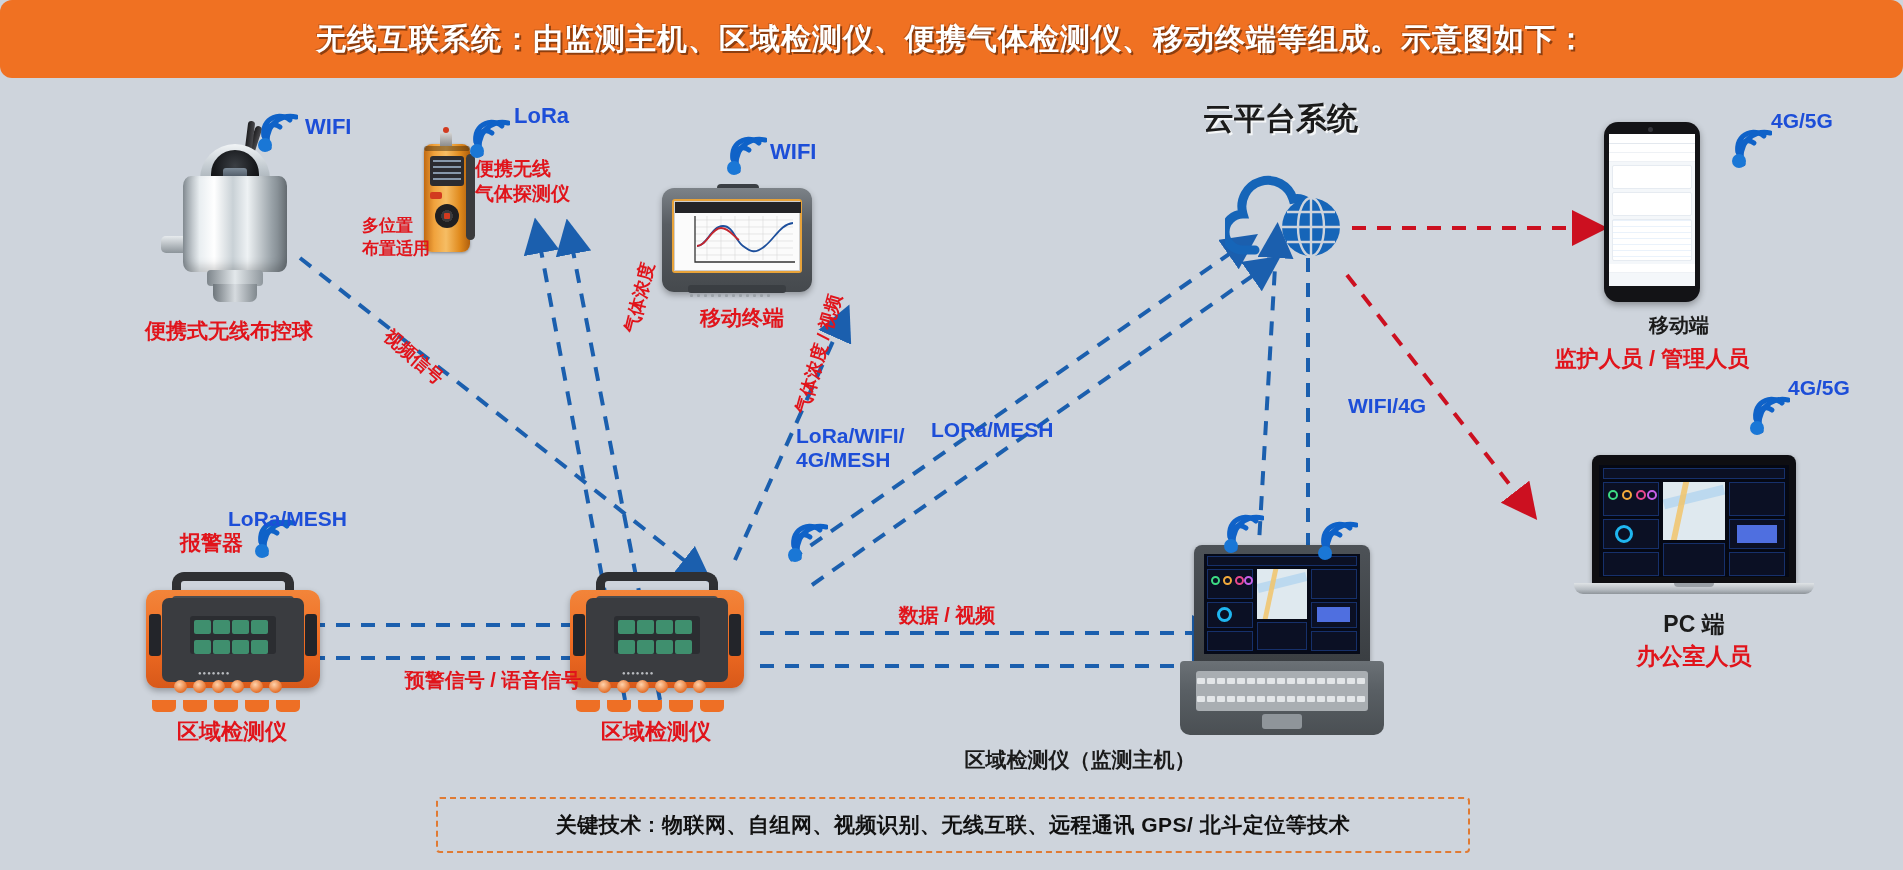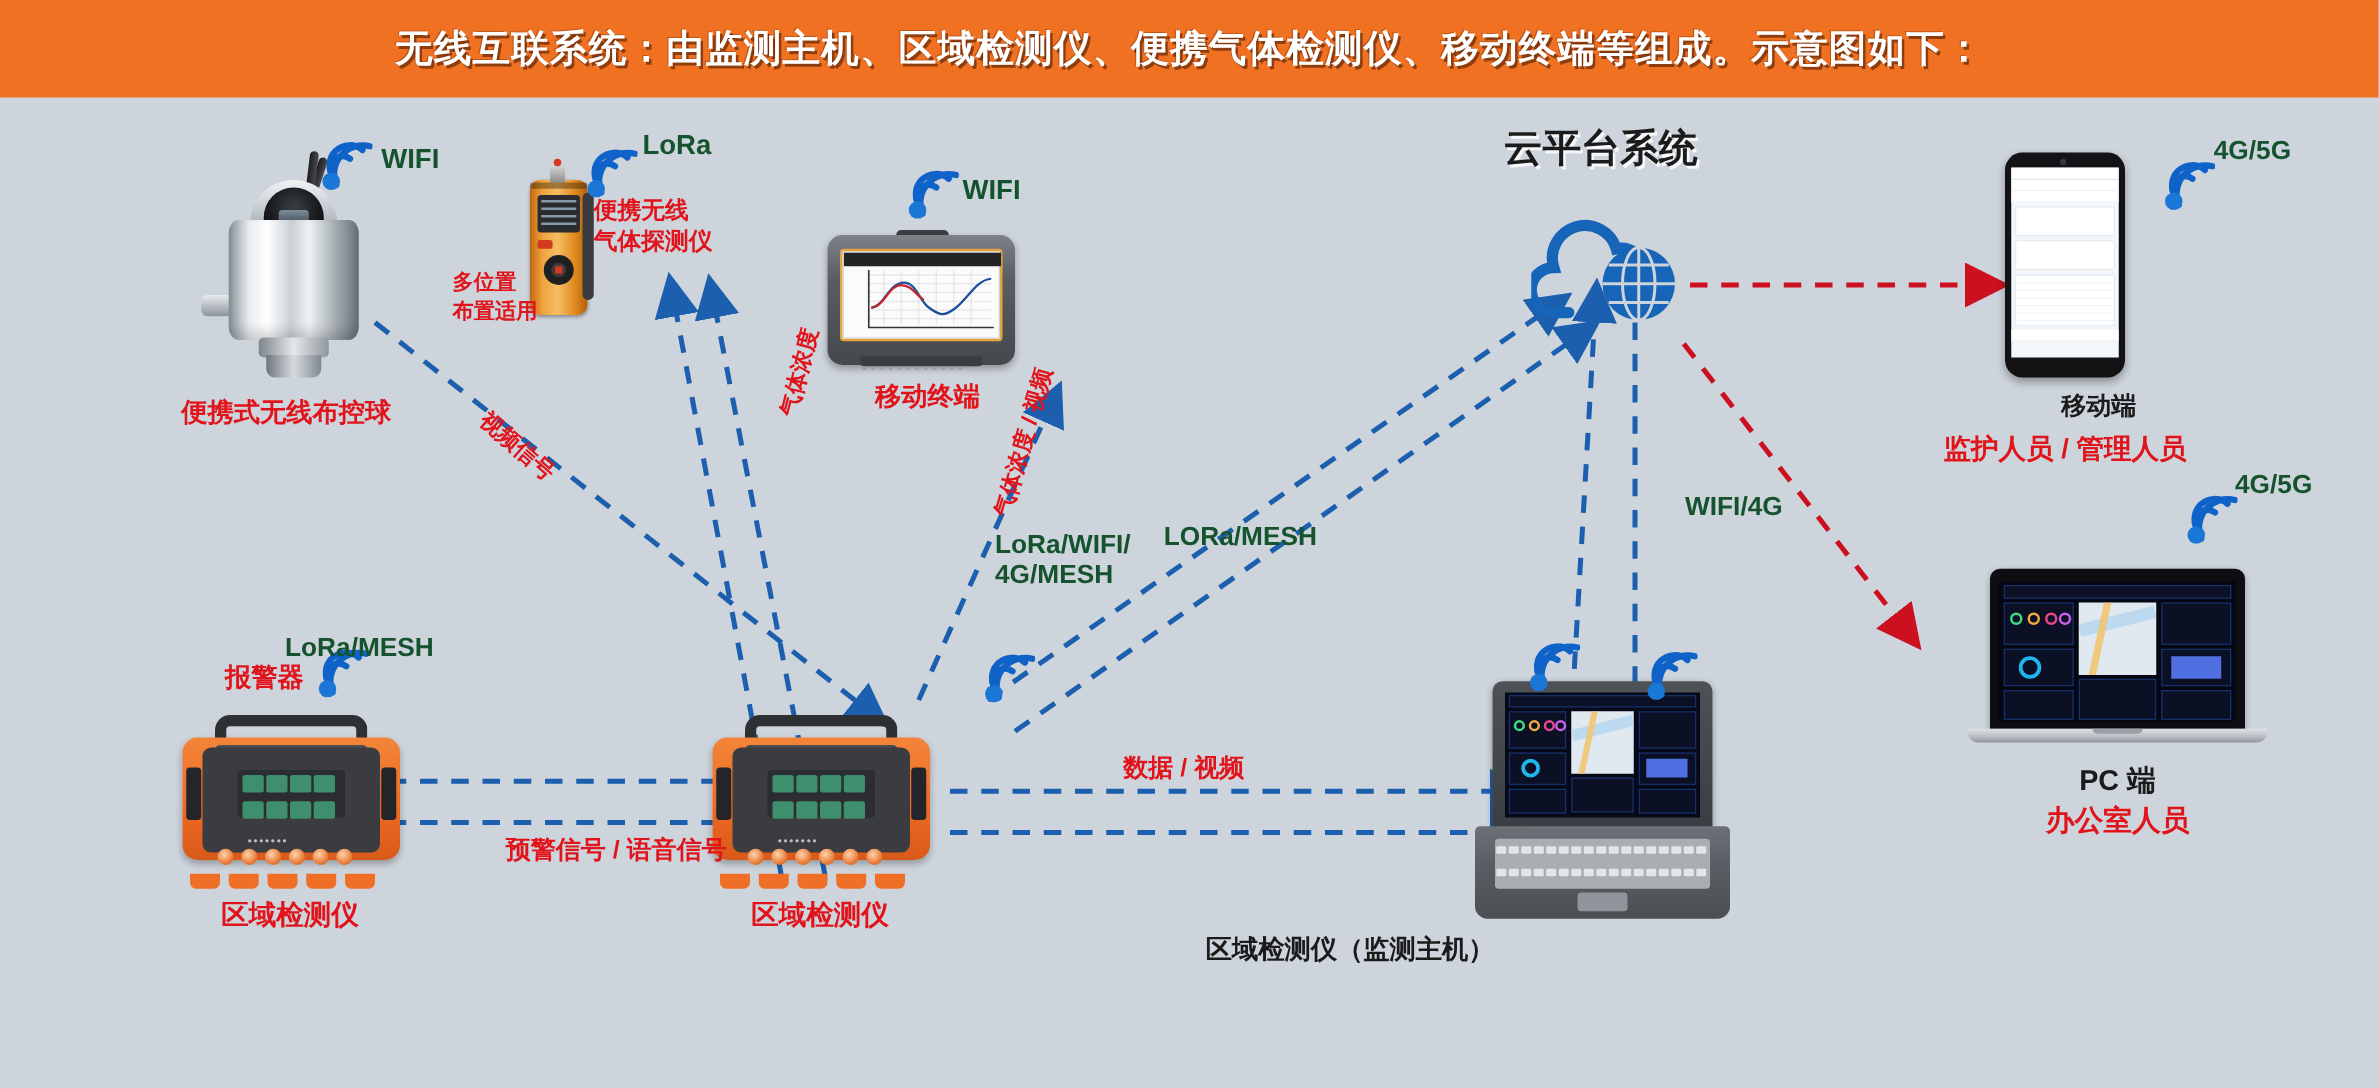--- a/index.html
+++ b/index.html
@@ -8,33 +8,33 @@
     width:1903px;height:870px;
     background:#ced4dc;
     font-family:"Liberation Sans","DejaVu Sans",sans-serif;
     overflow:hidden;position:relative;
   }
   #stage{position:relative;width:1903px;height:870px;overflow:hidden;background:#ced4dc;}
 
   
   .header{
     position:absolute;left:0;top:0;width:1903px;height:78px;
-    background:#f07122;display:flex;align-items:center;justify-content:center;
+    background:#f07122;display:flex;align-items:center;justify-content:center;border-radius:12px;
   }
   .header-title{
     color:#ffffff;font-size:30px;font-weight:bold;letter-spacing:1px;
     text-shadow:2px 2px 0 rgba(60,20,0,.55), -1px -1px 0 rgba(60,20,0,.25);
     white-space:nowrap;
   }
 
   
   .node{position:absolute;}
   .lbl{position:absolute;white-space:nowrap;font-weight:bold;line-height:1.25;}
   .lbl-red{color:#e1141b;}
-  .lbl-blue{color:#14532d;}
+  .lbl-blue{color:#1d4ed8;}
   .lbl-black{color:#1b1b1b;}
   .ctr{text-align:center;transform:translateX(-50%);}
 
   
   .wifi{position:absolute;}
   .wifi svg{display:block;}
 
   
   #lines{position:absolute;left:0;top:0;width:1903px;height:870px;pointer-events:none;}
 
@@ -499,14 +499,17 @@
 
   <div class="lbl lbl-red rot" style="left:394px;top:325px;font-size:18px;transform:rotate(41deg);">视频信号</div>
 
   <div class="lbl lbl-red rot" style="left:620px;top:330px;font-size:18px;transform:rotate(-76deg);transform-origin:left top;">气体浓度</div>
 
   <div class="lbl lbl-red rot" style="left:791px;top:410px;font-size:18px;transform:rotate(-74deg);transform-origin:left top;">气体浓度 / 视频</div>
 
   <div class="lbl lbl-red ctr" style="left:493px;top:668px;font-size:20px;">预警信号 / 语音信号</div>
   <div class="lbl lbl-red ctr" style="left:947px;top:603px;font-size:20px;">数据 / 视频</div>
 
+  <div class="keytech">
+    <span>关键技术 : 物联网、自组网、视频识别、无线互联、远程通讯 GPS/ 北斗定位等技术</span>
+  </div>
 
 </div>
 
 </body></html>

